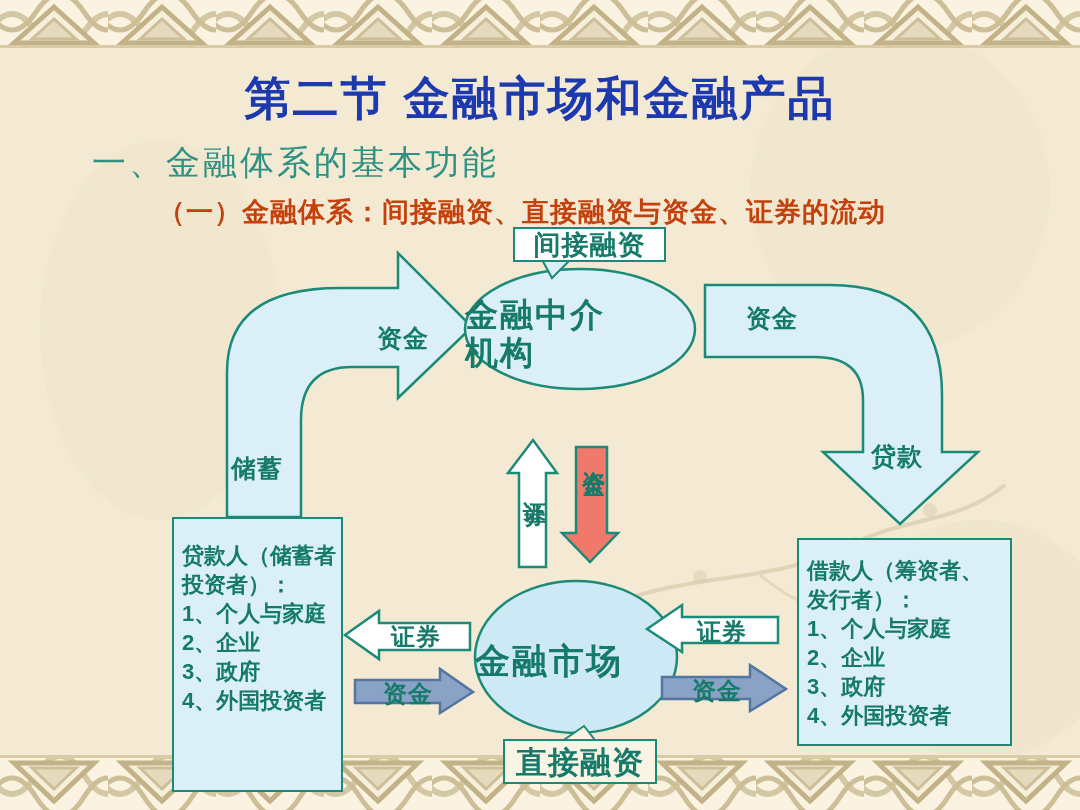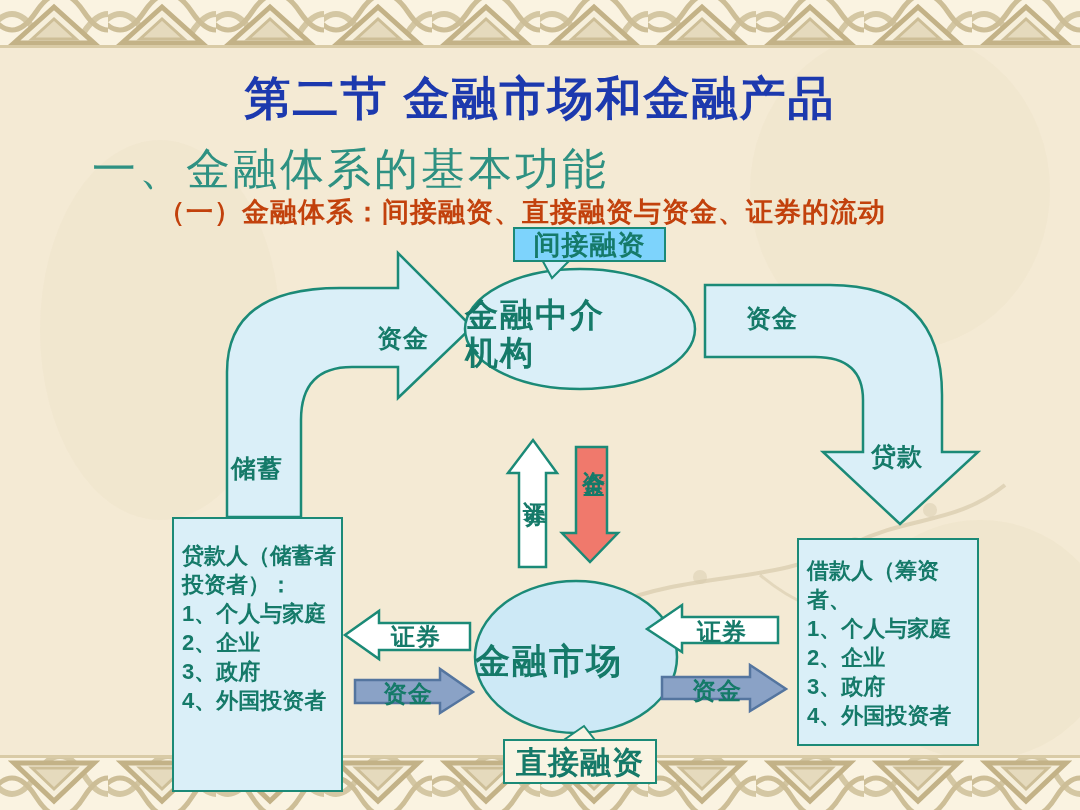--- a/index.html
+++ b/index.html
@@ -16,21 +16,21 @@
   .title{
     left:0; top:68px; width:1080px;
     text-align:center;
     font-size:46px; font-weight:bold;
     color:#1c39ae;
     letter-spacing:2px;
     z-index:5;
   }
   .heading{
     left:92px; top:140px;
-    font-size:44px; font-weight:500;
+    font-size:34px; font-weight:500;
     color:#2e9182;
     letter-spacing:3px;
     z-index:5;
   }
   .subheading{
     left:158px; top:194px;
     font-size:27px; font-weight:bold;
     color:#c2410c;
     letter-spacing:1px;
     z-index:5;
@@ -39,41 +39,41 @@
   .callout-box{
     box-sizing:border-box;
     border:2px solid #1b8a77;
     color:#157a69;
     font-weight:bold;
     text-align:center;
     z-index:4;
   }
   .indirect-box{
     left:513px; top:227px; width:153px; height:35px;
-    background:#7dd3fc;
+    background:#ffffff;
     font-size:27px; line-height:33px; letter-spacing:1px;
   }
   .direct-box{
     left:503px; top:739px; width:154px; height:45px;
     background:#f9f4e3;
     font-size:31px; line-height:43px; letter-spacing:1px;
   }
   .list-box{
     box-sizing:border-box;
     border:2px solid #1b8a77;
     background:#daeff8;
     color:#157a69;
     font-weight:bold;
     font-size:22px;
     line-height:29px;
     padding:6px 4px 4px 8px;
     z-index:4;
   }
   .lenders-box{ left:172px; top:517px; width:171px; height:275px; padding-top:22px;}
-  .borrowers-box{ left:797px; top:538px; width:182px; height:208px; padding-top:16px;}
+  .borrowers-box{ left:797px; top:538px; width:215px; height:208px; padding-top:16px;}
   
   .lbl{
     color:#157a69; font-weight:bold; font-size:25px;
     letter-spacing:1px; z-index:6; white-space:nowrap;
   }
   .vlbl{
     color:#157a69; font-weight:bold; font-size:23px;
     writing-mode:vertical-rl; text-orientation:upright;
     letter-spacing:3px; z-index:6;
   }
@@ -181,20 +181,21 @@
     <div>贷款人（储蓄者</div>
     <div>投资者）：</div>
     <div>1、个人与家庭</div>
     <div>2、企业</div>
     <div>3、政府</div>
     <div>4、外国投资者</div>
   </div>
 
   <div class="abs list-box borrowers-box">
     <div>借款人（筹资者、</div>
+    <div>发行者）：</div>
     <div>1、个人与家庭</div>
     <div>2、企业</div>
     <div>3、政府</div>
     <div>4、外国投资者</div>
   </div>
 
   <div class="abs lbl" style="left:377px; top:322px;">资金</div>
   <div class="abs lbl" style="left:231px; top:452px;">储蓄</div>
   <div class="abs lbl" style="left:746px; top:302px;">资金</div>
   <div class="abs lbl" style="left:871px; top:440px;">贷款</div>

